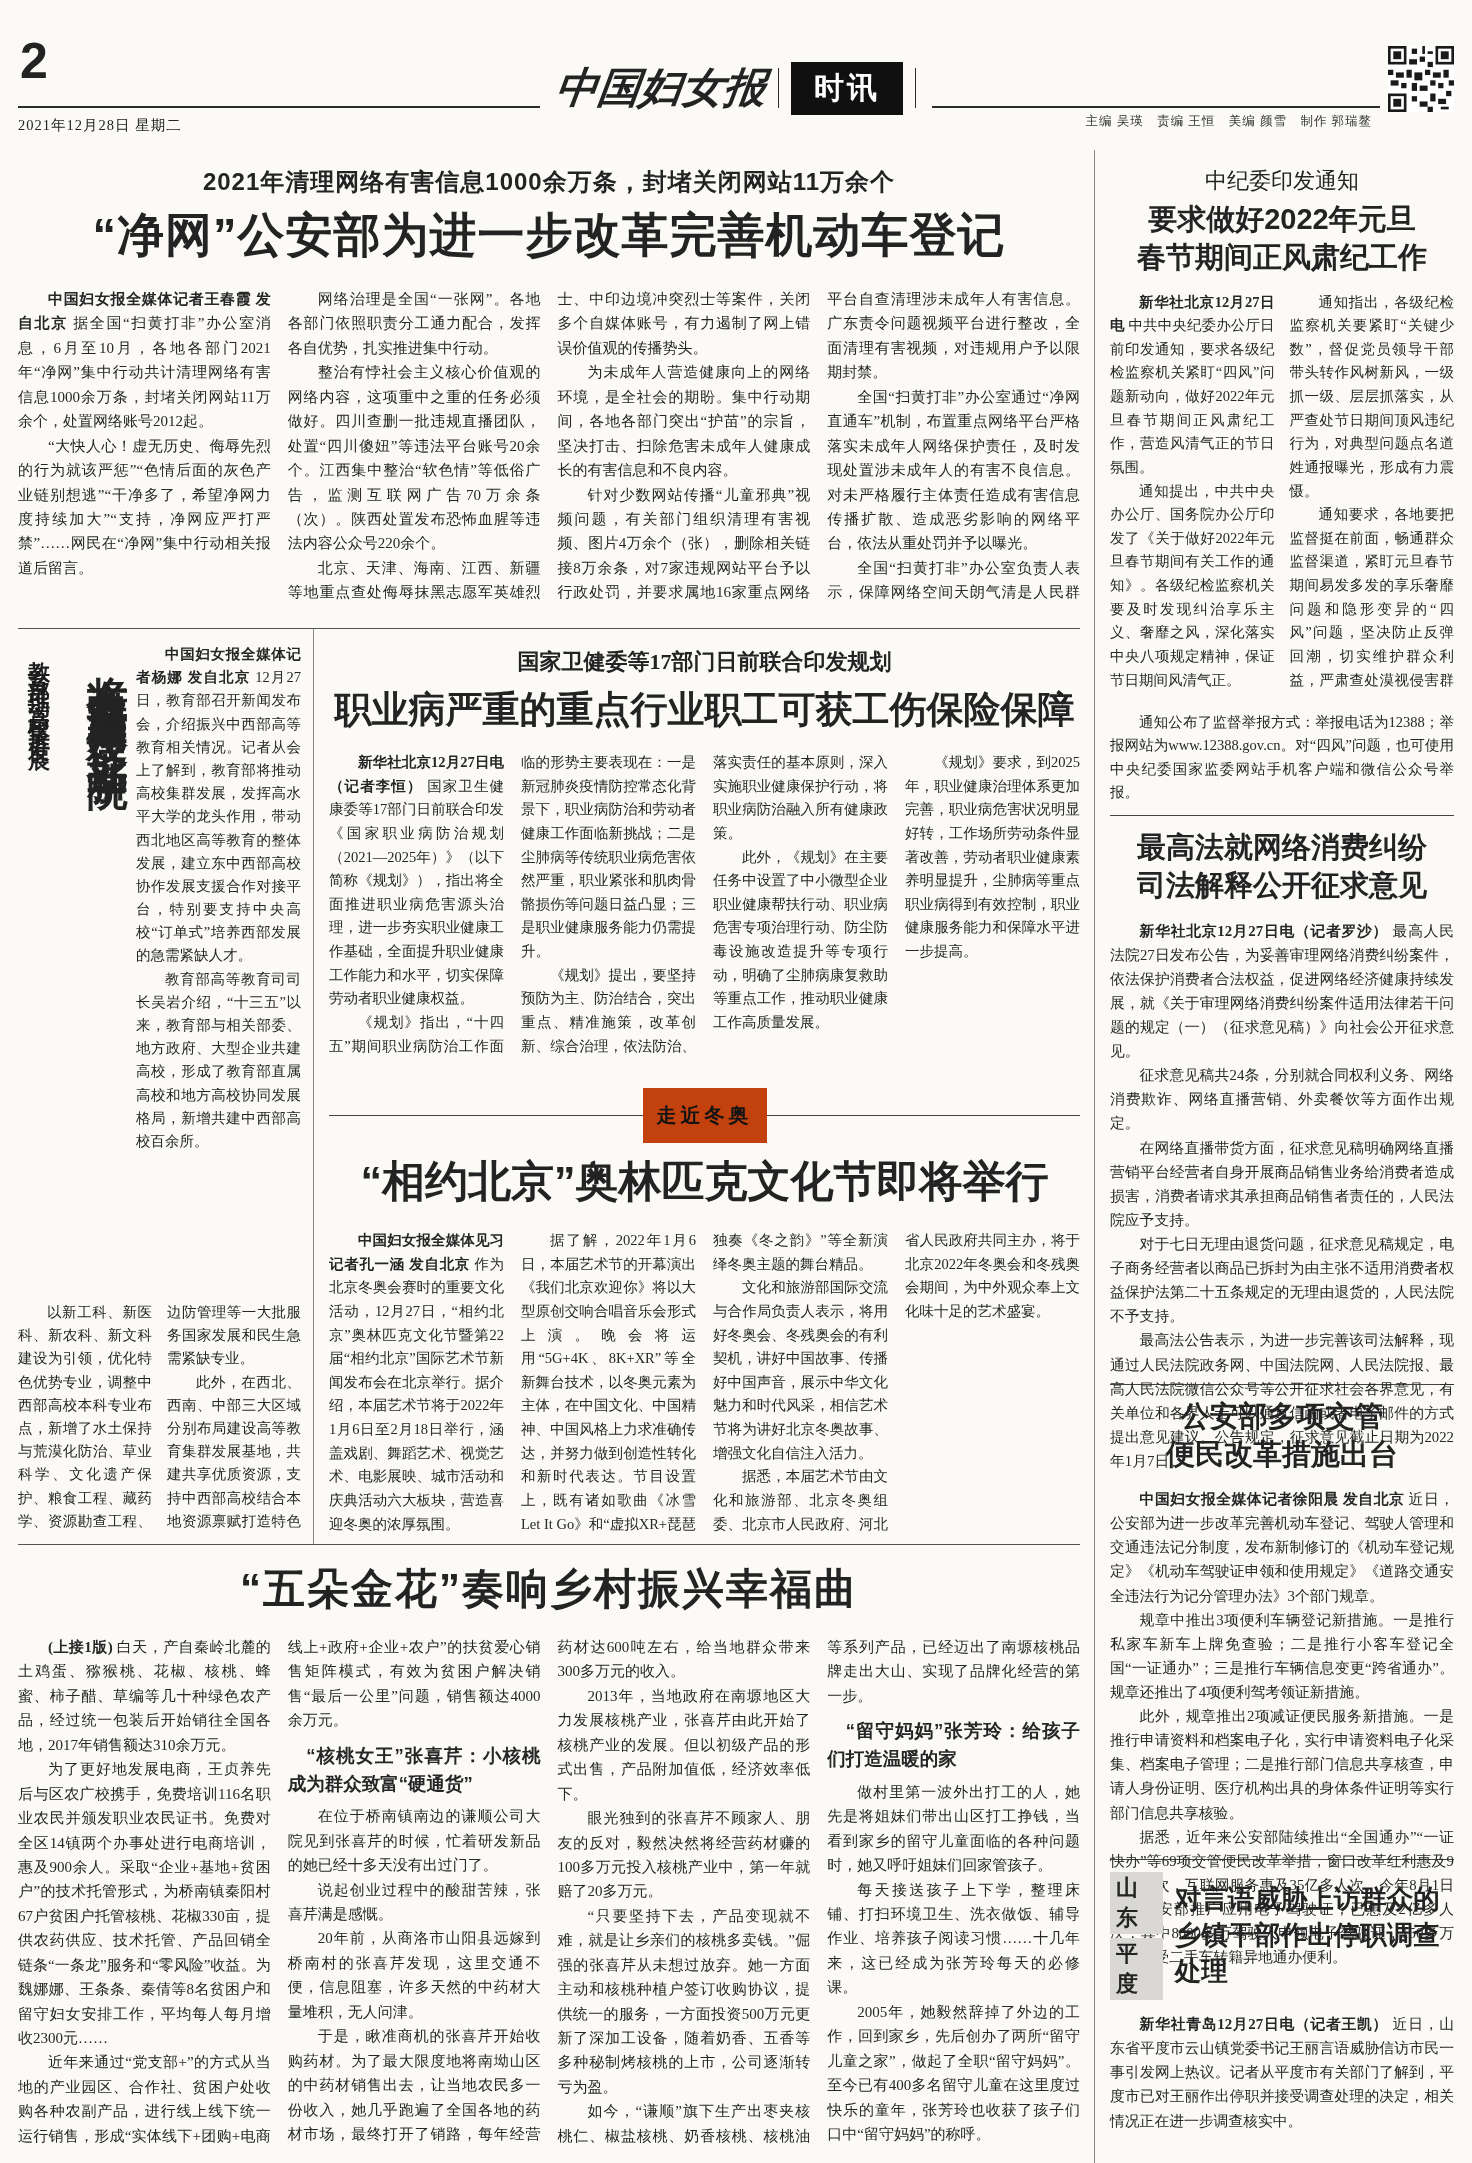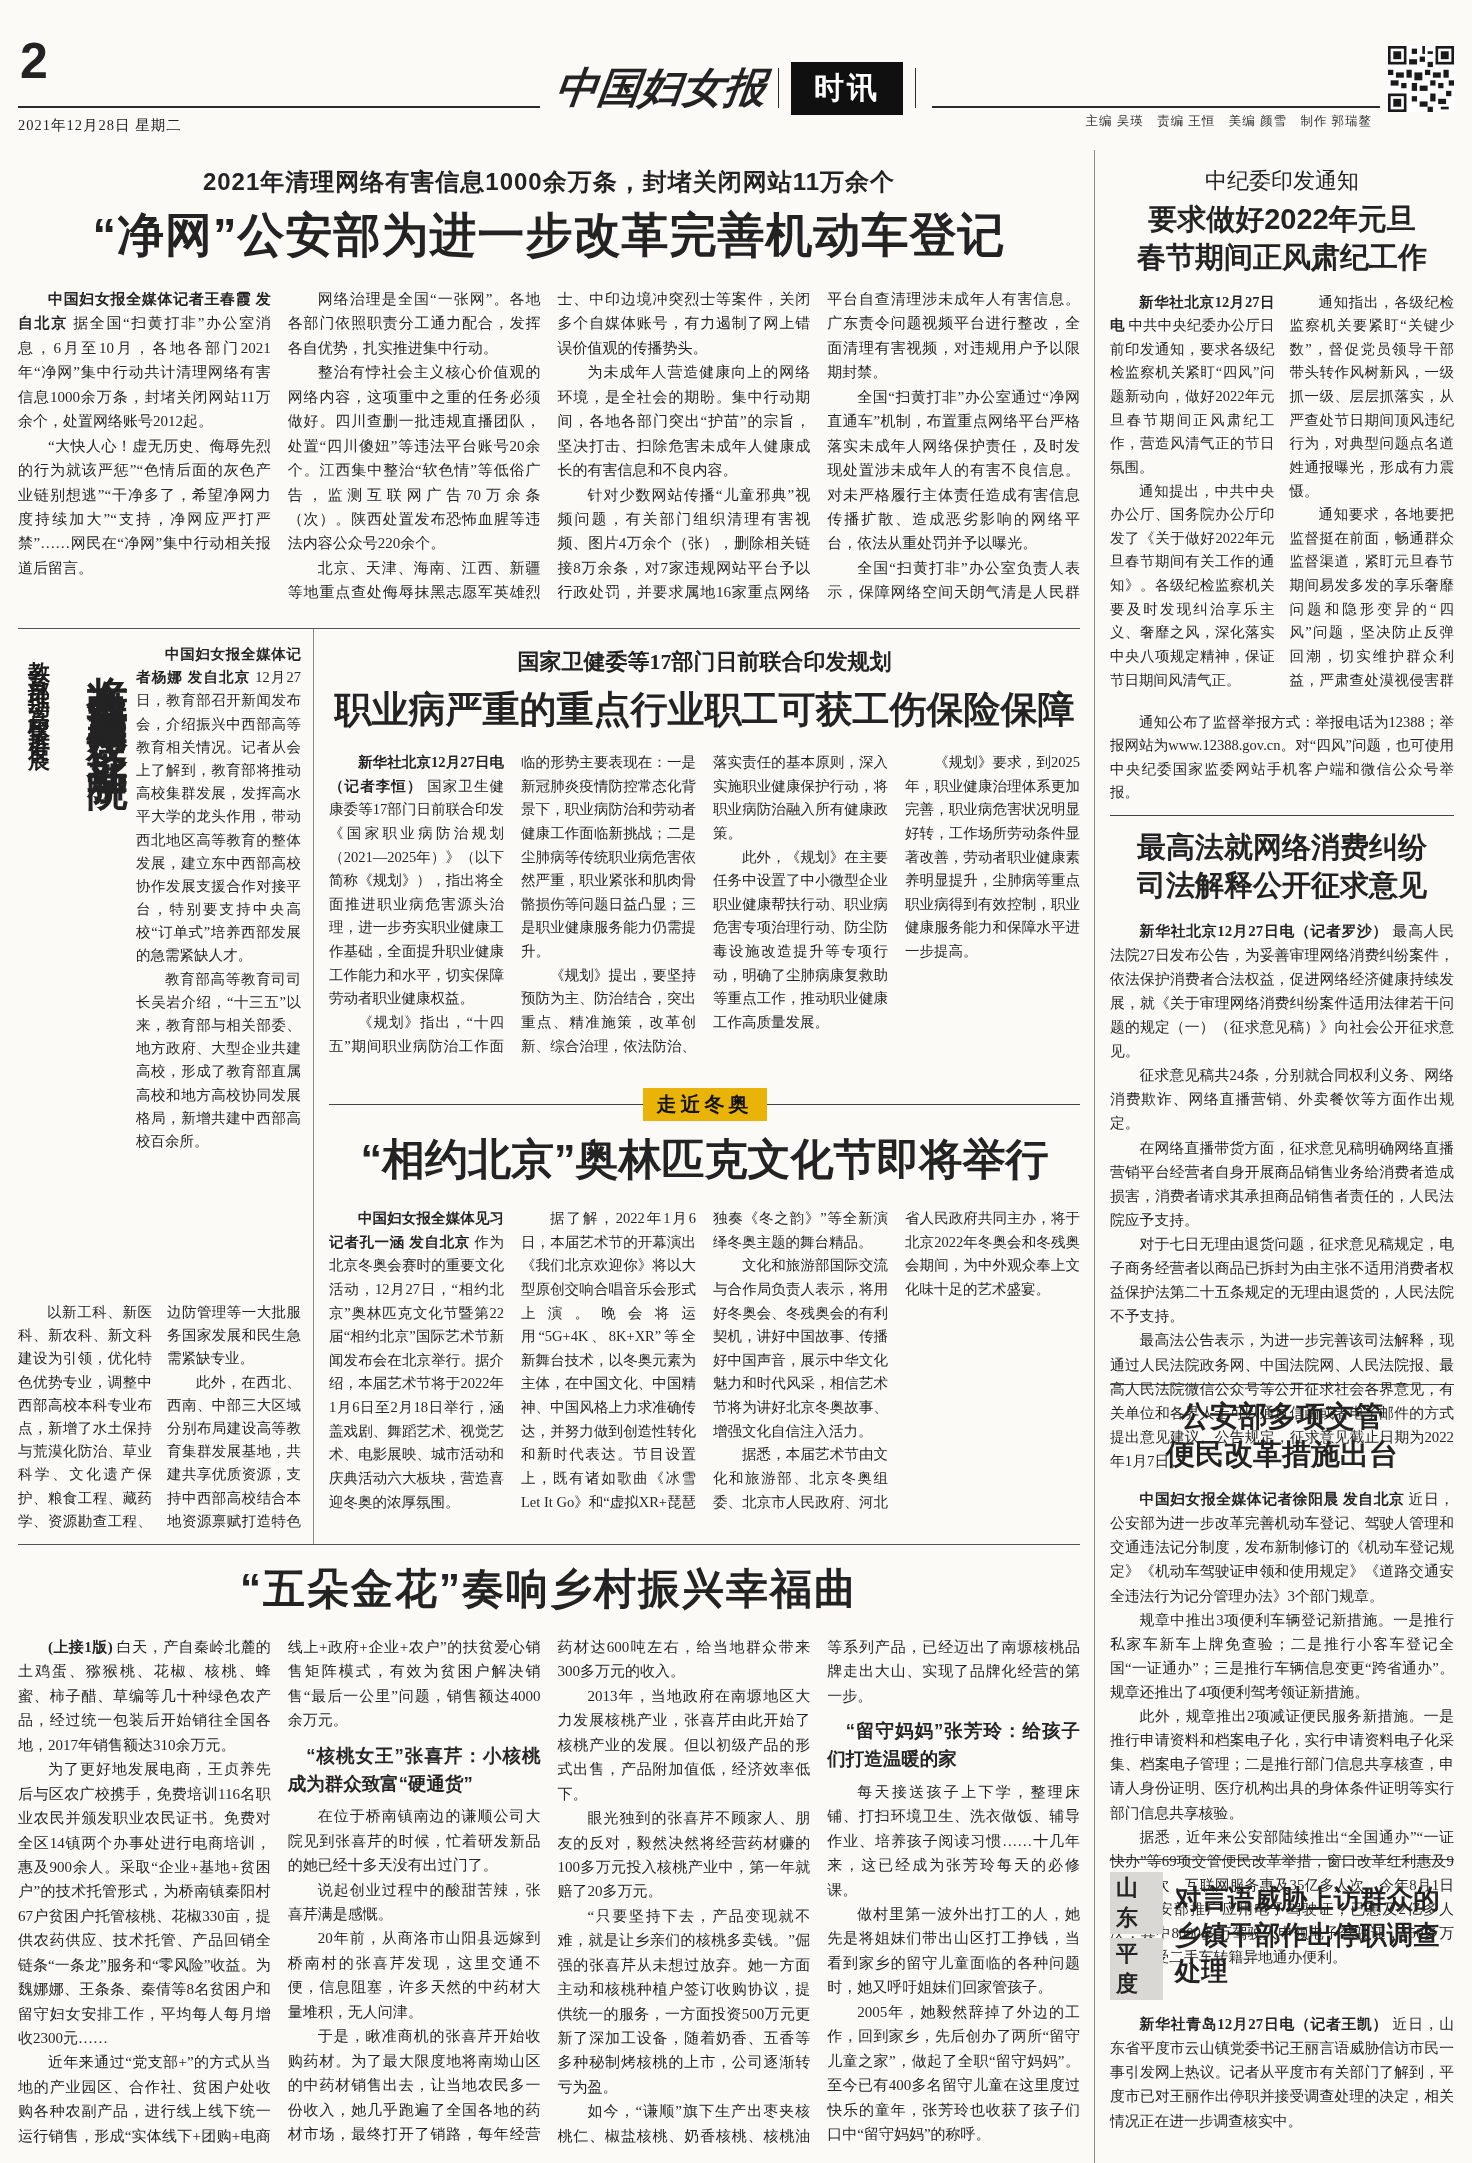--- a/index.html
+++ b/index.html
@@ -62,22 +62,22 @@
   .zhiyebing{height:455px;}
   .zhiyebing .kicker{font-weight:bold;font-size:22px;text-align:center;margin:18px 0 8px;}
   .zhiyebing .headline{font-family:"Liberation Sans","DejaVu Sans",sans-serif;font-weight:bold;font-size:37px;
                        text-align:center;margin:4px 0 16px;}
   .zhiyebing .article-body{height:312px;font-size:14.5px;}
 
   
   .dongao{height:460px;}
   .dongao-rule{display:flex;align-items:center;margin:4px 0 10px;}
   .dongao-rule .line{flex:1;border-top:1px solid #444;}
-  .badge{background:#eab308;color:#141414;font-family:"Liberation Sans","DejaVu Sans",sans-serif;font-weight:bold;
-         font-size:20px;padding:3px 14px;letter-spacing:4px;}
+  .badge{background:#c2410c;color:#141414;font-family:"Liberation Sans","DejaVu Sans",sans-serif;font-weight:bold;
+         font-size:20px;padding:14px 14px;letter-spacing:4px;}
   .dongao .headline{font-family:"Liberation Sans","DejaVu Sans",sans-serif;font-weight:bold;font-size:43px;
                     text-align:center;margin:8px 0 18px;}
   .dongao .article-body{height:312px;font-size:14.5px;}
 
   
   .wuduo{flex:1;border-top:1px solid #555;min-height:0;}
   .wuduo .headline{font-family:"Liberation Sans","DejaVu Sans",sans-serif;font-weight:bold;font-size:42px;
                    text-align:center;margin:16px 0 18px;letter-spacing:2px;}
   .wuduo .article-body{height:520px;}
 
@@ -238,22 +238,22 @@
             <p class="subhead">“核桃女王”张喜芹：小核桃成为群众致富“硬通货”</p>
             <p>在位于桥南镇南边的谦顺公司大院见到张喜芹的时候，忙着研发新品的她已经十多天没有出过门了。</p>
             <p>说起创业过程中的酸甜苦辣，张喜芹满是感慨。</p>
             <p>20年前，从商洛市山阳县远嫁到桥南村的张喜芹发现，这里交通不便，信息阻塞，许多天然的中药材大量堆积，无人问津。</p>
             <p>于是，瞅准商机的张喜芹开始收购药材。为了最大限度地将南坳山区的中药材销售出去，让当地农民多一份收入，她几乎跑遍了全国各地的药材市场，最终打开了销路，每年经营药材达600吨左右，给当地群众带来300多万元的收入。</p>
             <p>2013年，当地政府在南塬地区大力发展核桃产业，张喜芹由此开始了核桃产业的发展。但以初级产品的形式出售，产品附加值低，经济效率低下。</p>
             <p>眼光独到的张喜芹不顾家人、朋友的反对，毅然决然将经营药材赚的100多万元投入核桃产业中，第一年就赔了20多万元。</p>
             <p>“只要坚持下去，产品变现就不难，就是让乡亲们的核桃多卖钱。”倔强的张喜芹从未想过放弃。她一方面主动和核桃种植户签订收购协议，提供统一的服务，一方面投资500万元更新了深加工设备，随着奶香、五香等多种秘制烤核桃的上市，公司逐渐转亏为盈。</p>
             <p>如今，“谦顺”旗下生产出枣夹核桃仁、椒盐核桃、奶香核桃、核桃油等系列产品，已经迈出了南塬核桃品牌走出大山、实现了品牌化经营的第一步。</p>
             <p class="subhead">“留守妈妈”张芳玲：给孩子们打造温暖的家</p>
+            <p>做村里第一波外出打工的人，她先是将姐妹们带出山区打工挣钱，当看到家乡的留守儿童面临的各种问题时，她又呼吁姐妹们回家管孩子。</p>
             <p>每天接送孩子上下学，整理床铺、打扫环境卫生、洗衣做饭、辅导作业、培养孩子阅读习惯……十几年来，这已经成为张芳玲每天的必修课。</p>
-            <p>做村里第一波外出打工的人，她先是将姐妹们带出山区打工挣钱，当看到家乡的留守儿童面临的各种问题时，她又呼吁姐妹们回家管孩子。</p>
             <p>2005年，她毅然辞掉了外边的工作，回到家乡，先后创办了两所“留守儿童之家”，做起了全职“留守妈妈”。至今已有400多名留守儿童在这里度过快乐的童年，张芳玲也收获了孩子们口中“留守妈妈”的称呼。</p>
           </div>
       </section>
 
     </div>
 
     <div class="right-rail">
 
       <section class="zhongjiwei">
         <div class="kicker">中纪委印发通知</div>

